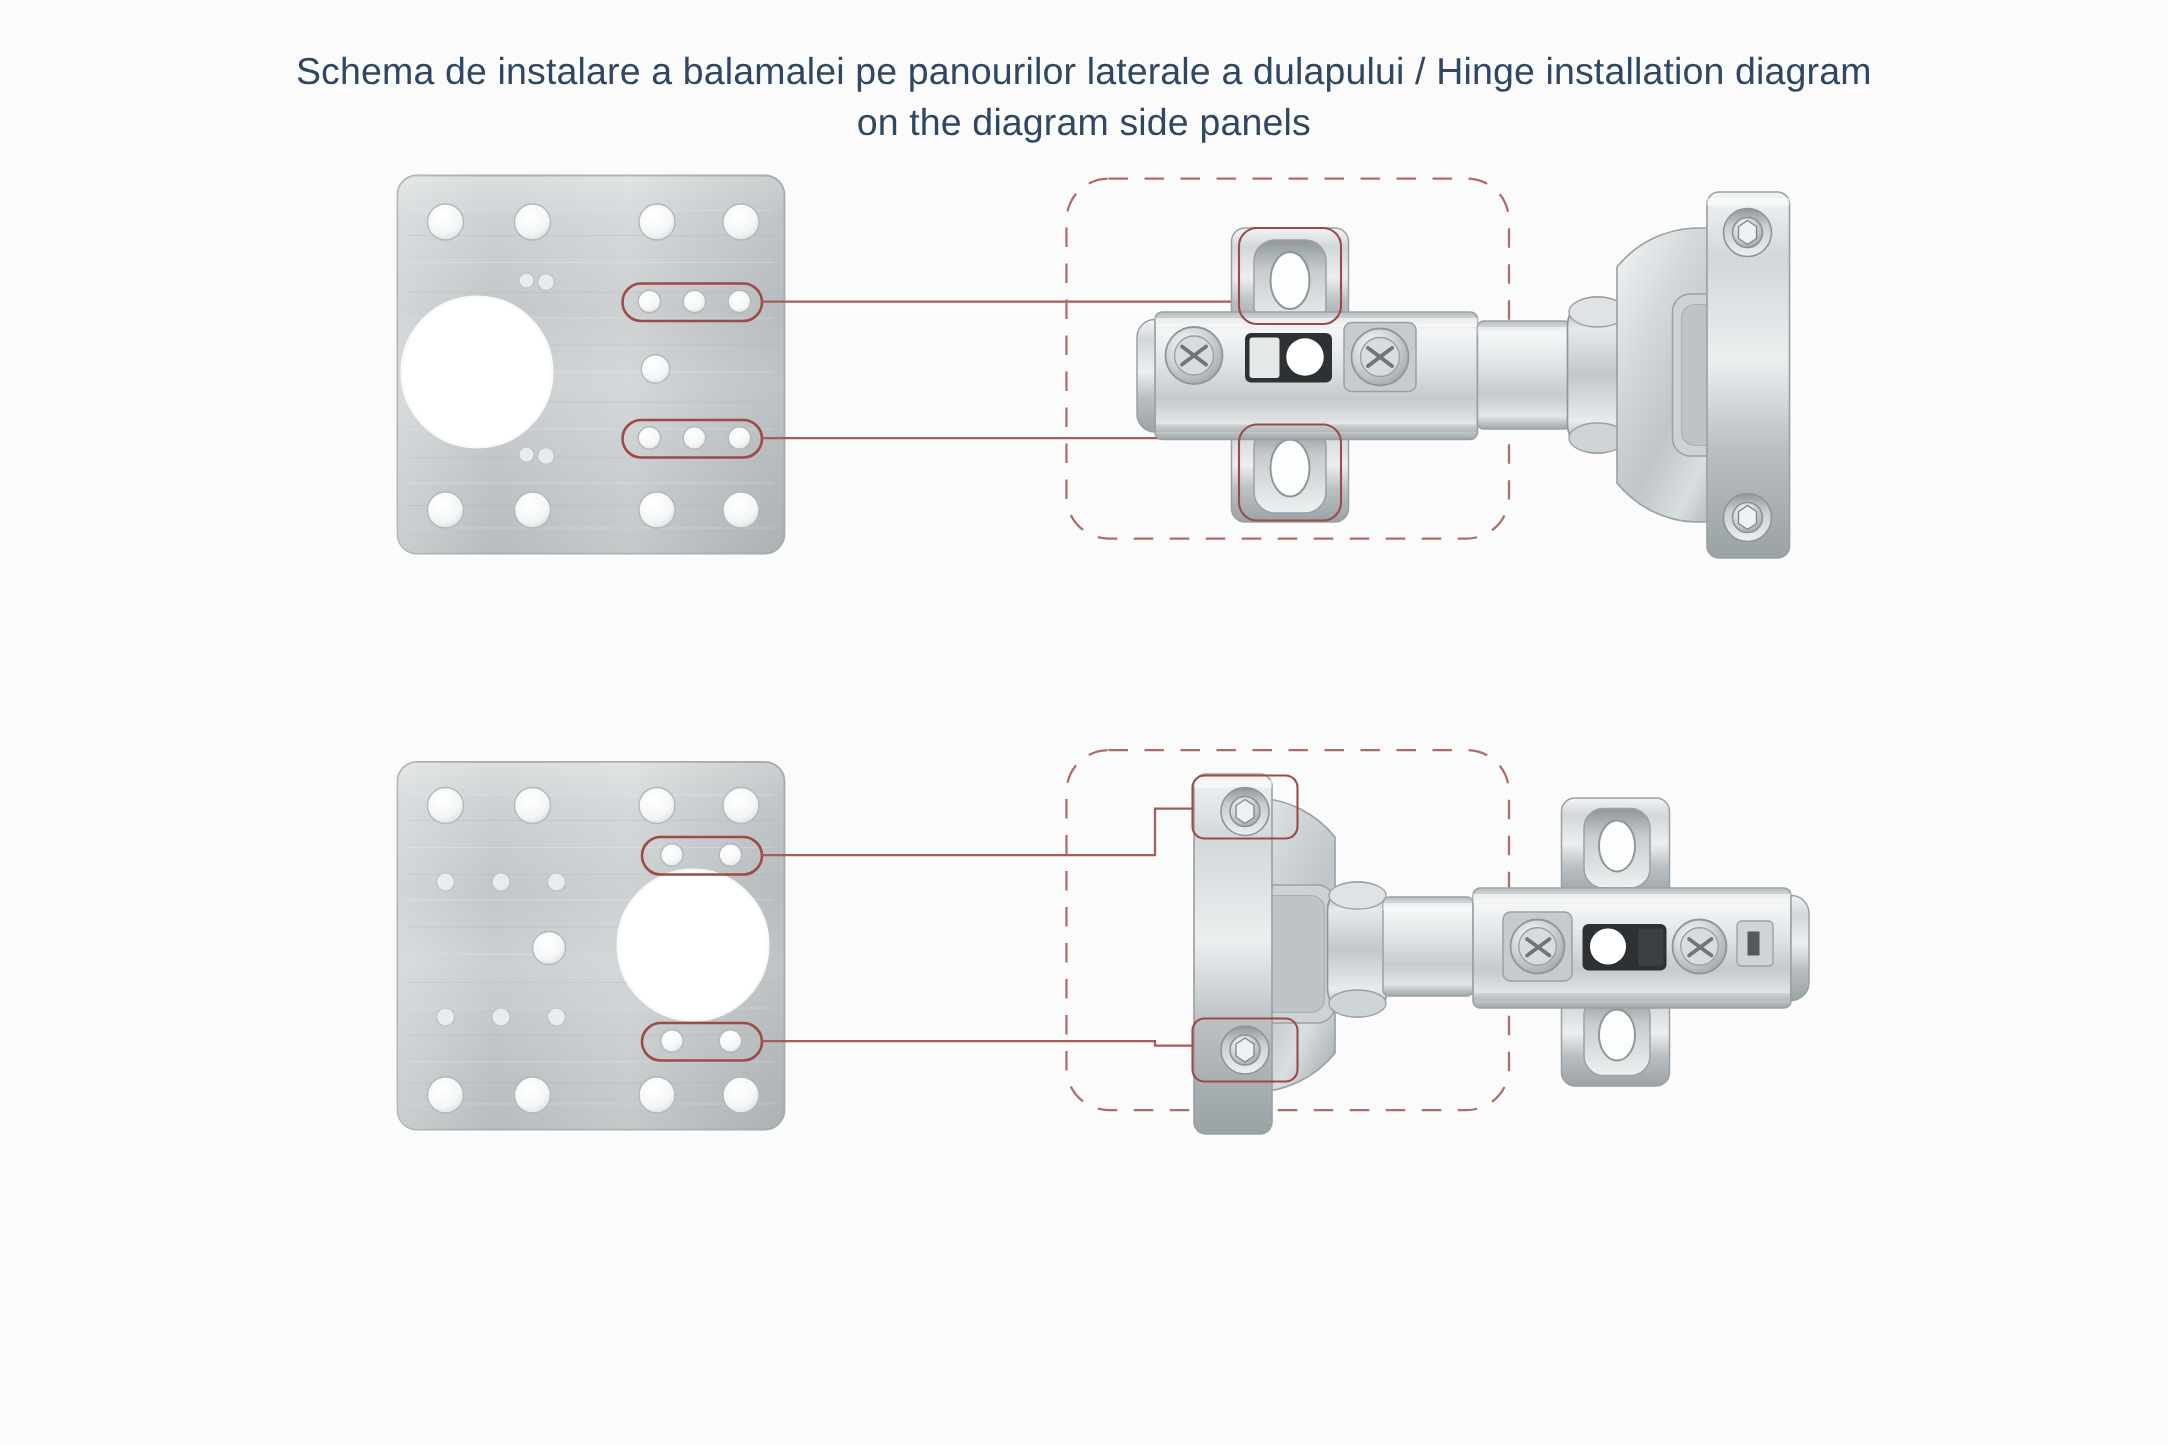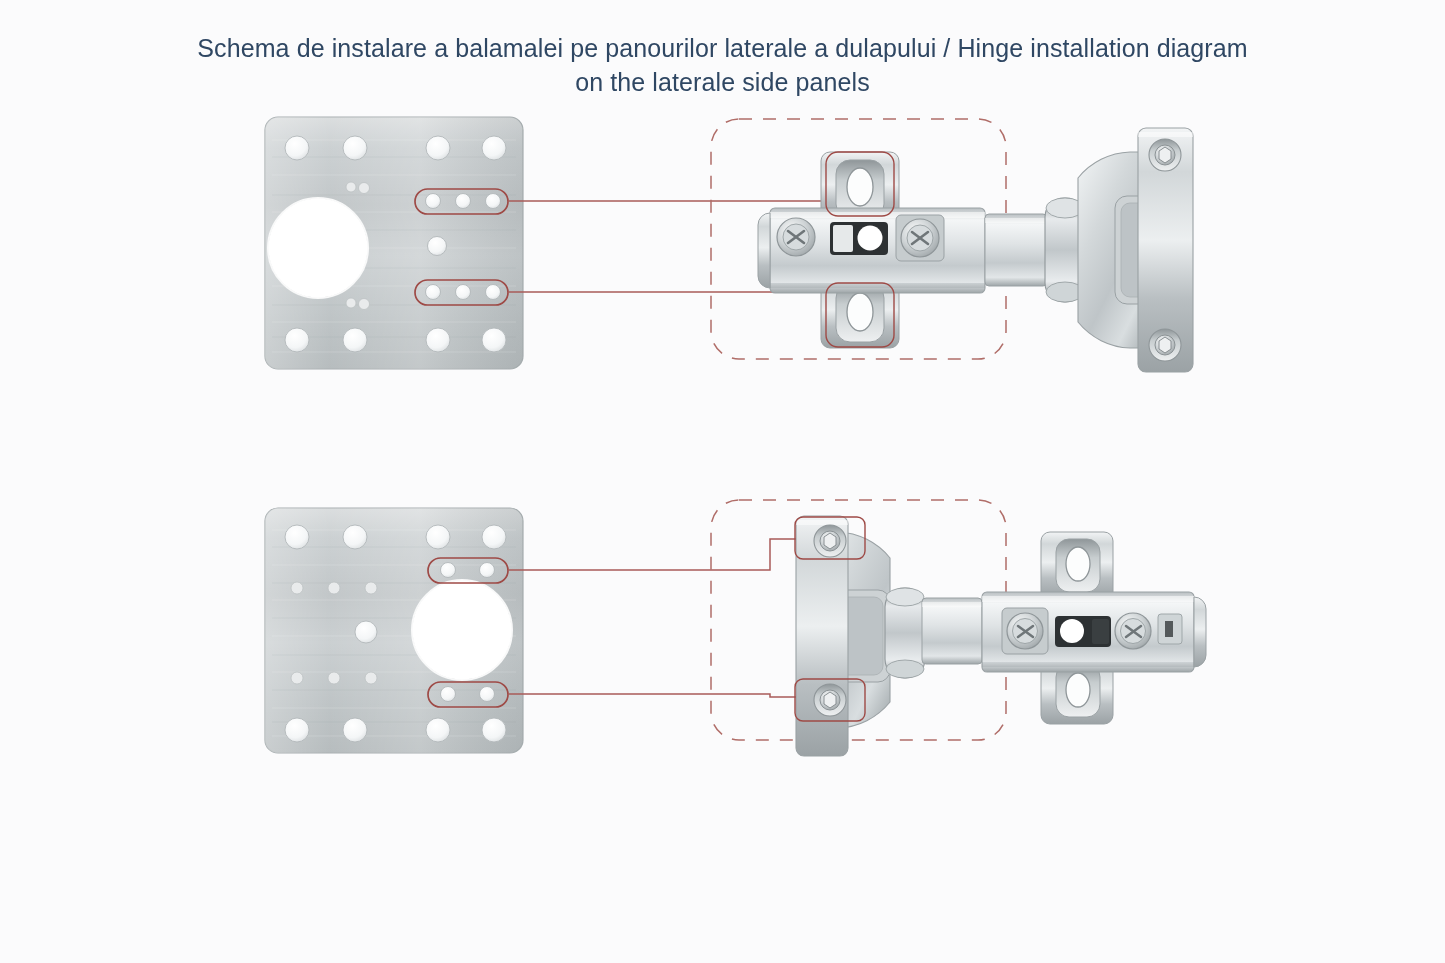--- a/index.html
+++ b/index.html
@@ -32,21 +32,21 @@
   .diagram{position:absolute;left:0;top:0;width:1445px;height:963px;pointer-events:none;}
   .diagram svg{display:block;}
 </style>
 </head>
 <body>
 
 <div class="page">
 
   <div class="title" id="title-1">
     <span>Schema de instalare a balamalei pe panourilor laterale a dulapului / Hinge installation diagram</span>
-    <span class="ln2">on the laterale side panels</span>
+    <span class="ln2">on the diagram side panels</span>
   </div>
 
 
   <div class="diagram">
   <svg width="1445" height="963" viewBox="0 0 1445 963" xmlns="http://www.w3.org/2000/svg">
     <defs>
 
       <linearGradient id="plateGrad" x1="0" y1="0" x2="0" y2="1">
         <stop offset="0" stop-color="#d9dcdd"></stop>
         <stop offset="0.12" stop-color="#c9ced0"></stop>

